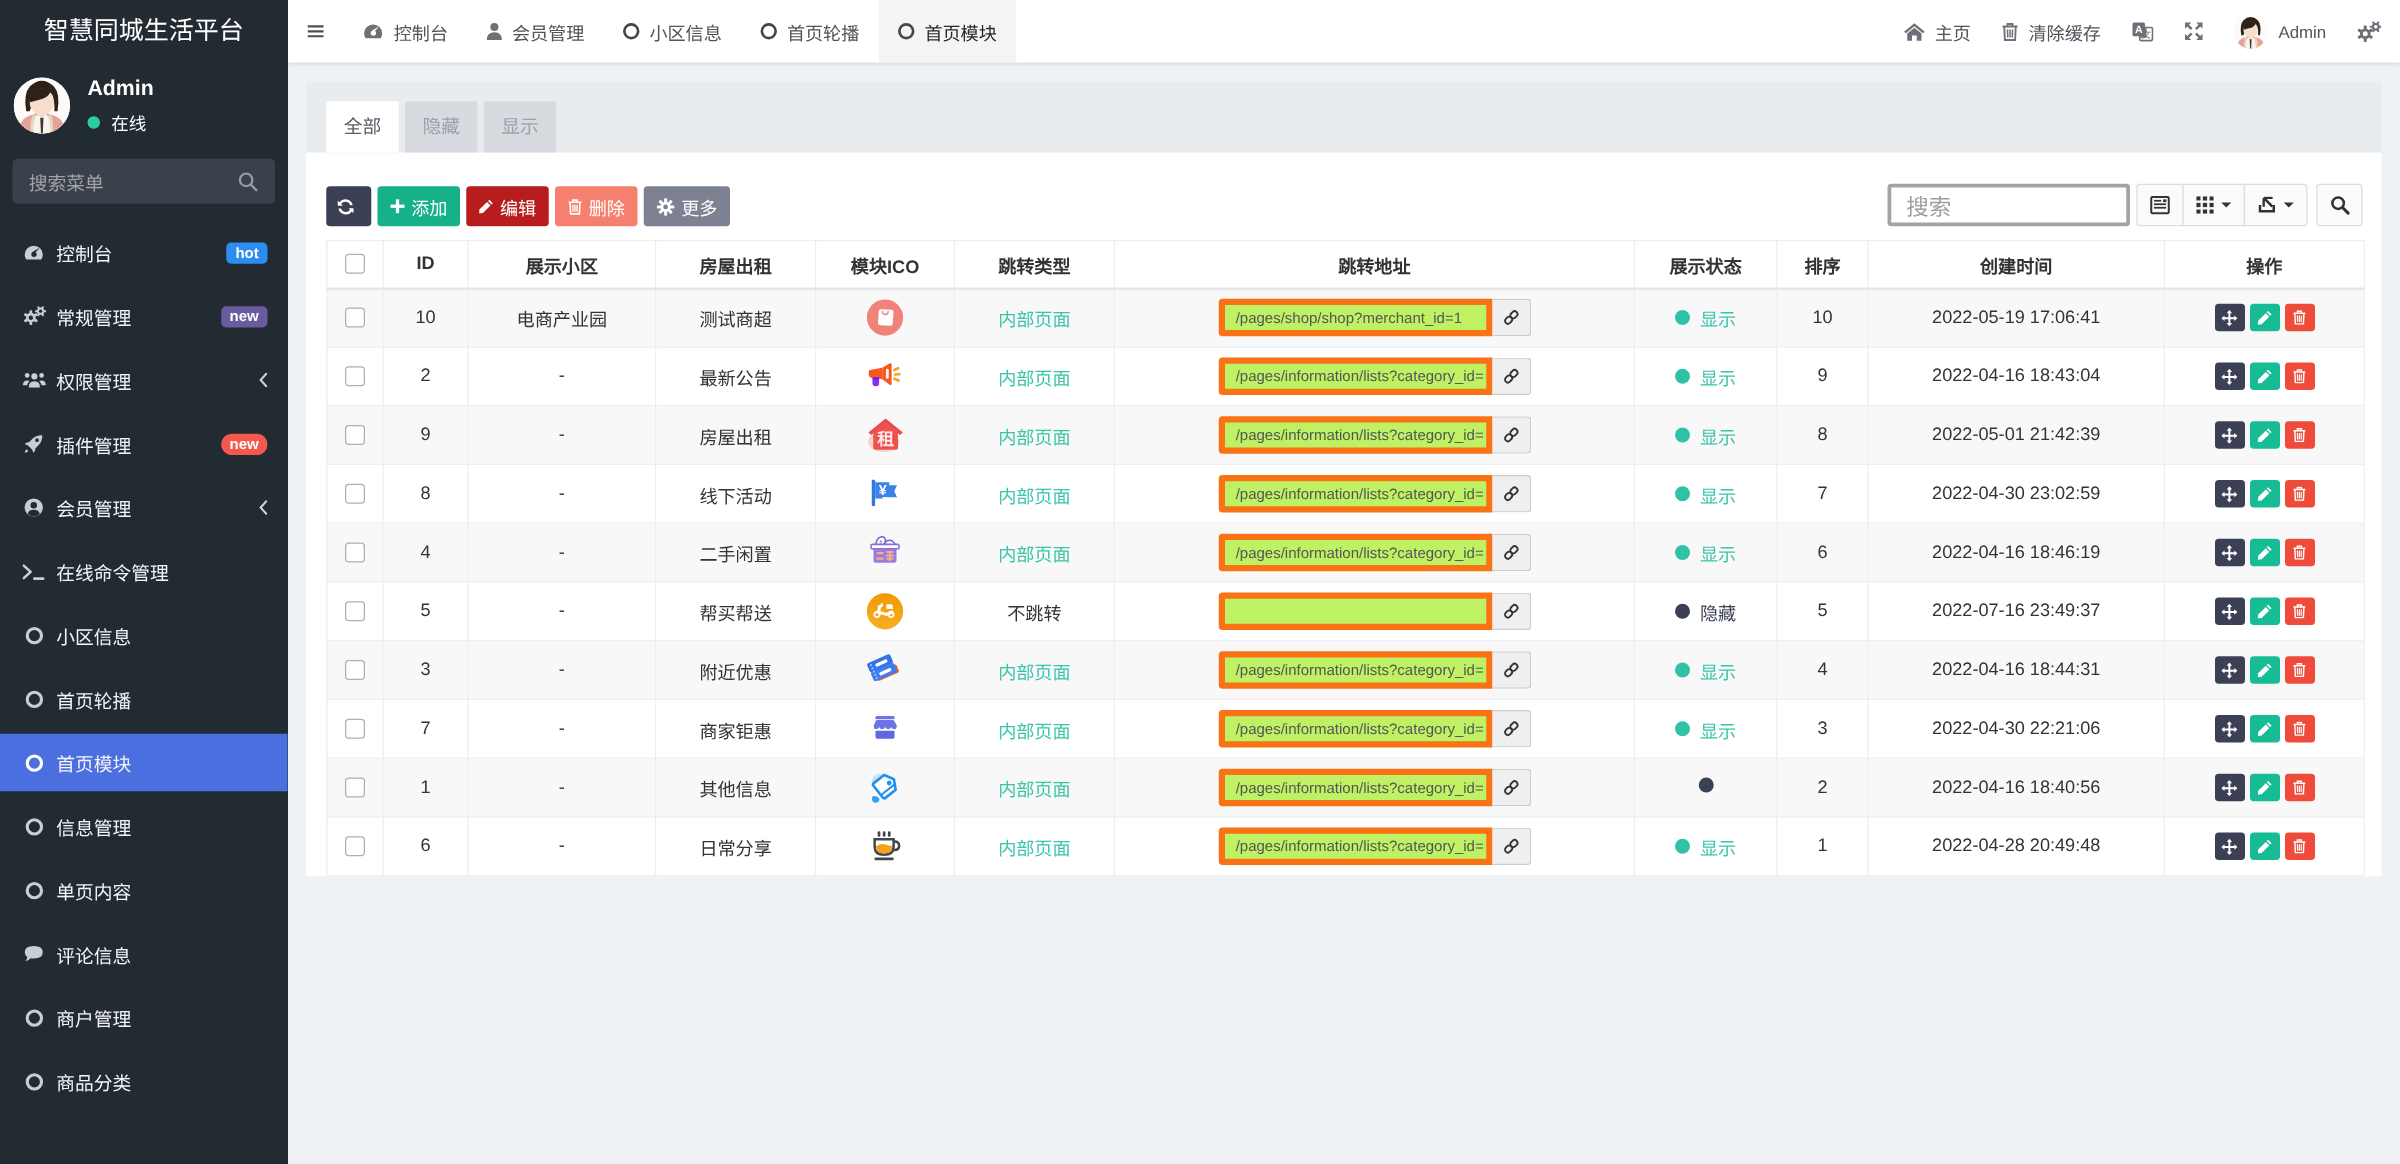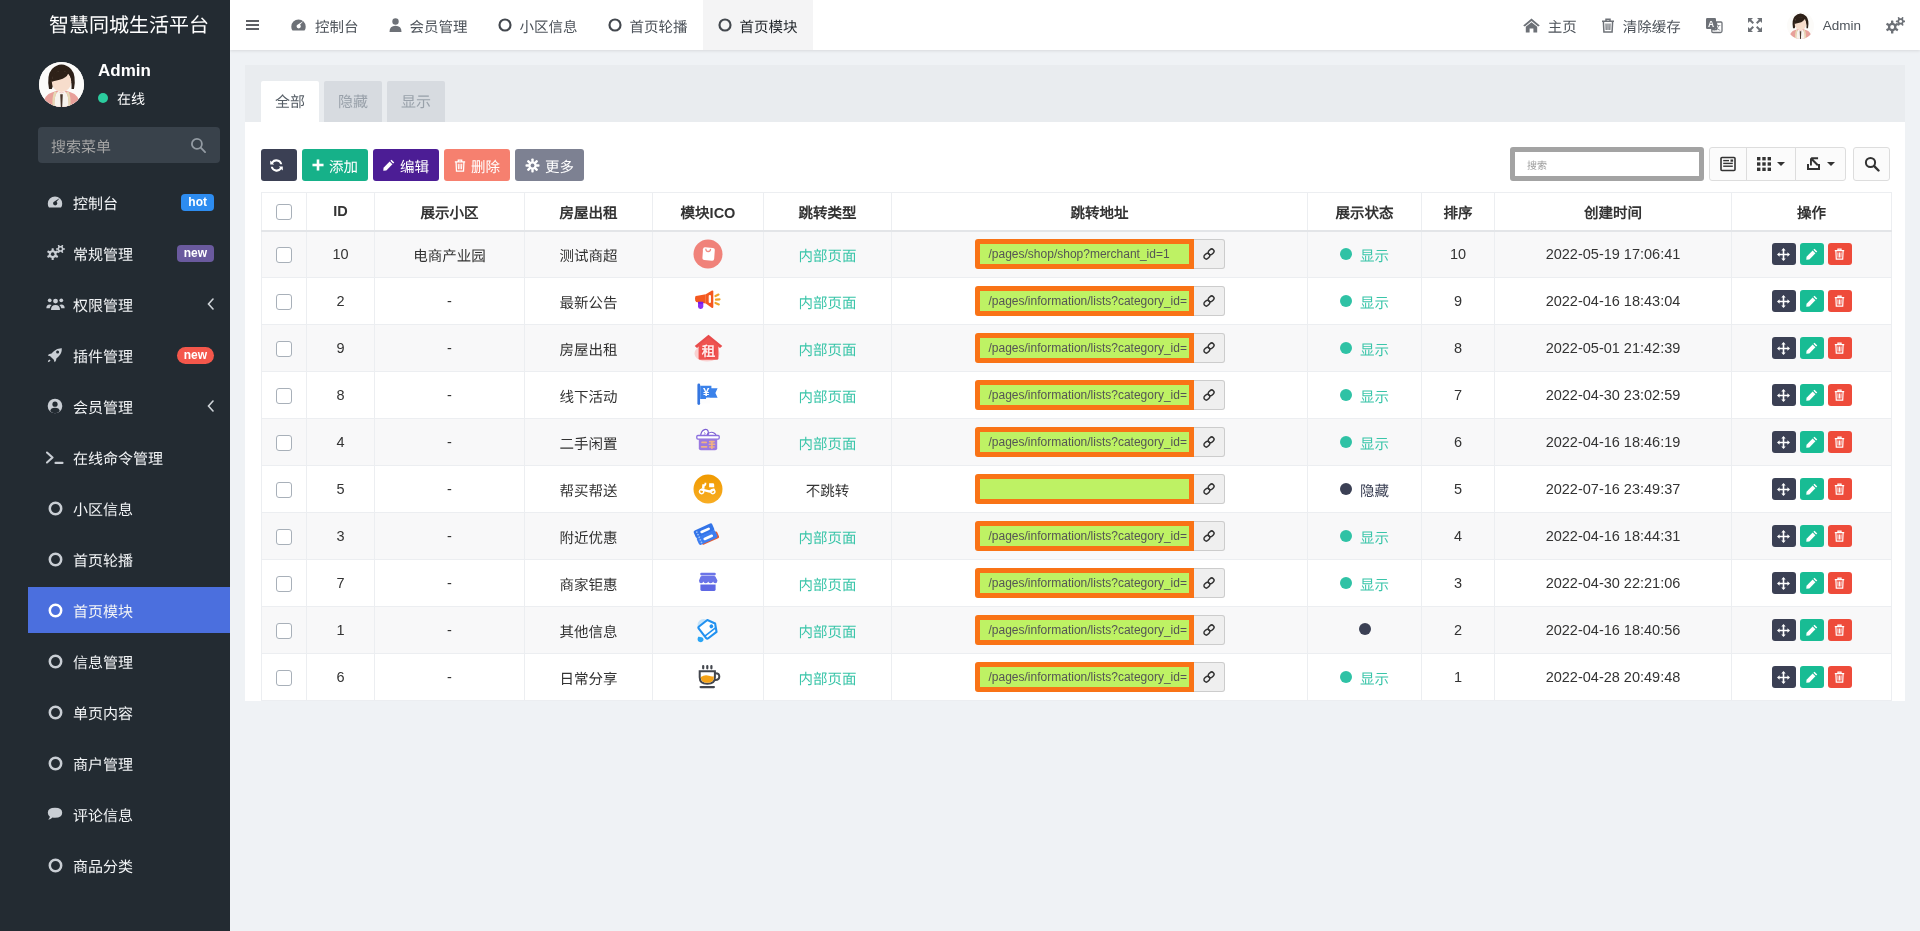--- a/index.html
+++ b/index.html
@@ -1,21 +1,21 @@
 <!DOCTYPE html>
 <html lang="zh-CN"><head>
 <meta charset="utf-8">
 <title>智慧同城生活平台</title>
 <style>
 * { margin:0; padding:0; box-sizing:border-box; }
 html,body { width:1920px; height:931px; overflow:hidden; font-family:"Liberation Sans", sans-serif; }
 body { background:#eff2f5; }
 
 
-.sidebar { position:fixed; left:0; top:0; width:230px; height:931px; background:#232b32; z-index:10;padding-left:28px; }
+.sidebar { position:fixed; left:0; top:0; width:230px; height:931px; background:#232b32; z-index:10; }
 .brand { height:50px; line-height:51px; text-align:center; color:#fff; font-size:20px; }
 .profile { padding:11px 15px 12px 11px; display:flex; align-items:center; }
 .avatar { width:45px; height:45px; border-radius:50%; overflow:hidden; flex:none; background:#fdfdfd; }
 .profile-info { margin-left:14px; }
 .profile-name { color:#fff; font-size:17px; font-weight:bold; margin-bottom:7px; }
 .profile-status { color:#fff; font-size:14px; display:flex; align-items:center; }
 .profile-status .dot { width:10px; height:10px; border-radius:50%; background:#2bcc9e; display:inline-block; margin-right:9px; }
 .side-search { margin:7px 10px 0 10px; height:36px; background:#39424b; border-radius:4px; display:flex; align-items:center; padding:0 13px; }
 .side-search .ph { color:#a3a3a3; font-size:15px; flex:1; }
 .menu { list-style:none; margin-top:16px; }
@@ -42,25 +42,25 @@
 .panel { margin:15px; background:#fff; }
 .tabs { background:#e9ecef; display:flex; padding:16px 16px 0 16px; }
 .tab { height:41px; line-height:41px; padding:0 14px; font-size:15px; color:#99a1aa; background:#d7dbe0; margin-right:5px; border-radius:2px 2px 0 0; }
 .tab.active { background:#fff; color:#565e66; }
 .panel-body { padding:25px 15px 0 16px; position:relative; }
 .toolbar { display:flex; align-items:flex-end; margin-bottom:11px; }
 .btn { height:32px; border-radius:3px; color:#fff; font-size:14.5px; display:inline-flex; align-items:center; justify-content:center; padding:0 10px; margin-right:5px; }
 .btn svg { margin-right:5px; }
 .btn-refresh { background:#3b4054; width:36px; padding:0; }
 .btn-add { background:#16b189; }
-.btn-edit { background:#4c1d95; }
+.btn-edit { background:#b91c1c; }
 .btn-del { background:#f6806f; }
 .btn-more { background:#7d8192; }
 .toolbar-right { margin-left:auto; display:flex; align-items:center; }
-.search-input { width:194px; height:34px; border:5px solid #a3a3a3; border-radius:3px; padding:0 12px; font-size:10px; color:#9e9e9e; display:flex; align-items:center; margin-right:6px; background:#fff; }
+.search-input { width:194px; height:34px; border:3px solid #a3a3a3; border-radius:3px; padding:0 12px; font-size:18px; color:#9e9e9e; display:flex; align-items:center; margin-right:6px; background:#fff; }
 .tool-group { display:flex; margin-right:0; }
 .tbtn { height:34px; background:#fbfbfb; border:1px solid #ddd; display:flex; align-items:center; justify-content:center; padding:0 10px; color:#333; margin-left:-1px; }
 .tbtn:first-child { border-radius:3px 0 0 3px; }
 .tbtn:last-child { border-radius:0 3px 3px 0; }
 .tbtn .caret { margin-left:6px; width:0; height:0; border-left:4px solid transparent; border-right:4px solid transparent; border-top:4px solid #333; }
 .sbtn { height:34px; width:37px; background:#fbfbfb; border:1px solid #ddd; border-radius:3px; display:flex; align-items:center; justify-content:center; margin-left:7px; }
 
 
 table { border-collapse:collapse; width:1630px; table-layout:fixed; }
 th, td { font-size:14.5px; color:#333; text-align:center; vertical-align:middle; border:1px solid #eceef1; }
@@ -201,29 +201,29 @@
           <svg width="15" height="15" viewBox="0 0 15 15">
             <circle cx="7.5" cy="7.5" r="5.7" fill="none" stroke="#c9ced4" stroke-width="2.5"></circle>
           </svg>
         </span>信息管理</li>
     <li><span class="mi">
           <svg width="15" height="15" viewBox="0 0 15 15">
             <circle cx="7.5" cy="7.5" r="5.7" fill="none" stroke="#c9ced4" stroke-width="2.5"></circle>
           </svg>
         </span>单页内容</li>
     <li><span class="mi">
+          <svg width="16" height="14" viewBox="0 0 16 14" fill="#c9ced4">
+            <path d="M8 0.8 Q15.2 0.8 15.2 5.8 Q15.2 10.8 8 10.8 Q6.7 10.8 5.5 10.5 Q3.8 12.4 1.2 12.8 Q2.6 11.3 2.9 9.7 Q0.8 8.2 0.8 5.8 Q0.8 0.8 8 0.8 Z"></path>
+          </svg>
+        </span>评论信息</li>
+    <li><span class="mi">
           <svg width="15" height="15" viewBox="0 0 15 15">
             <circle cx="7.5" cy="7.5" r="5.7" fill="none" stroke="#c9ced4" stroke-width="2.5"></circle>
           </svg>
         </span>商户管理</li>
-    <li><span class="mi">
-          <svg width="16" height="14" viewBox="0 0 16 14" fill="#c9ced4">
-            <path d="M8 0.8 Q15.2 0.8 15.2 5.8 Q15.2 10.8 8 10.8 Q6.7 10.8 5.5 10.5 Q3.8 12.4 1.2 12.8 Q2.6 11.3 2.9 9.7 Q0.8 8.2 0.8 5.8 Q0.8 0.8 8 0.8 Z"></path>
-          </svg>
-        </span>评论信息</li>
     <li><span class="mi">
           <svg width="15" height="15" viewBox="0 0 15 15">
             <circle cx="7.5" cy="7.5" r="5.7" fill="none" stroke="#c9ced4" stroke-width="2.5"></circle>
           </svg>
         </span>商品分类</li>
   </ul>
 </aside>
 
 <header class="navbar">
   <div class="nav-left">

